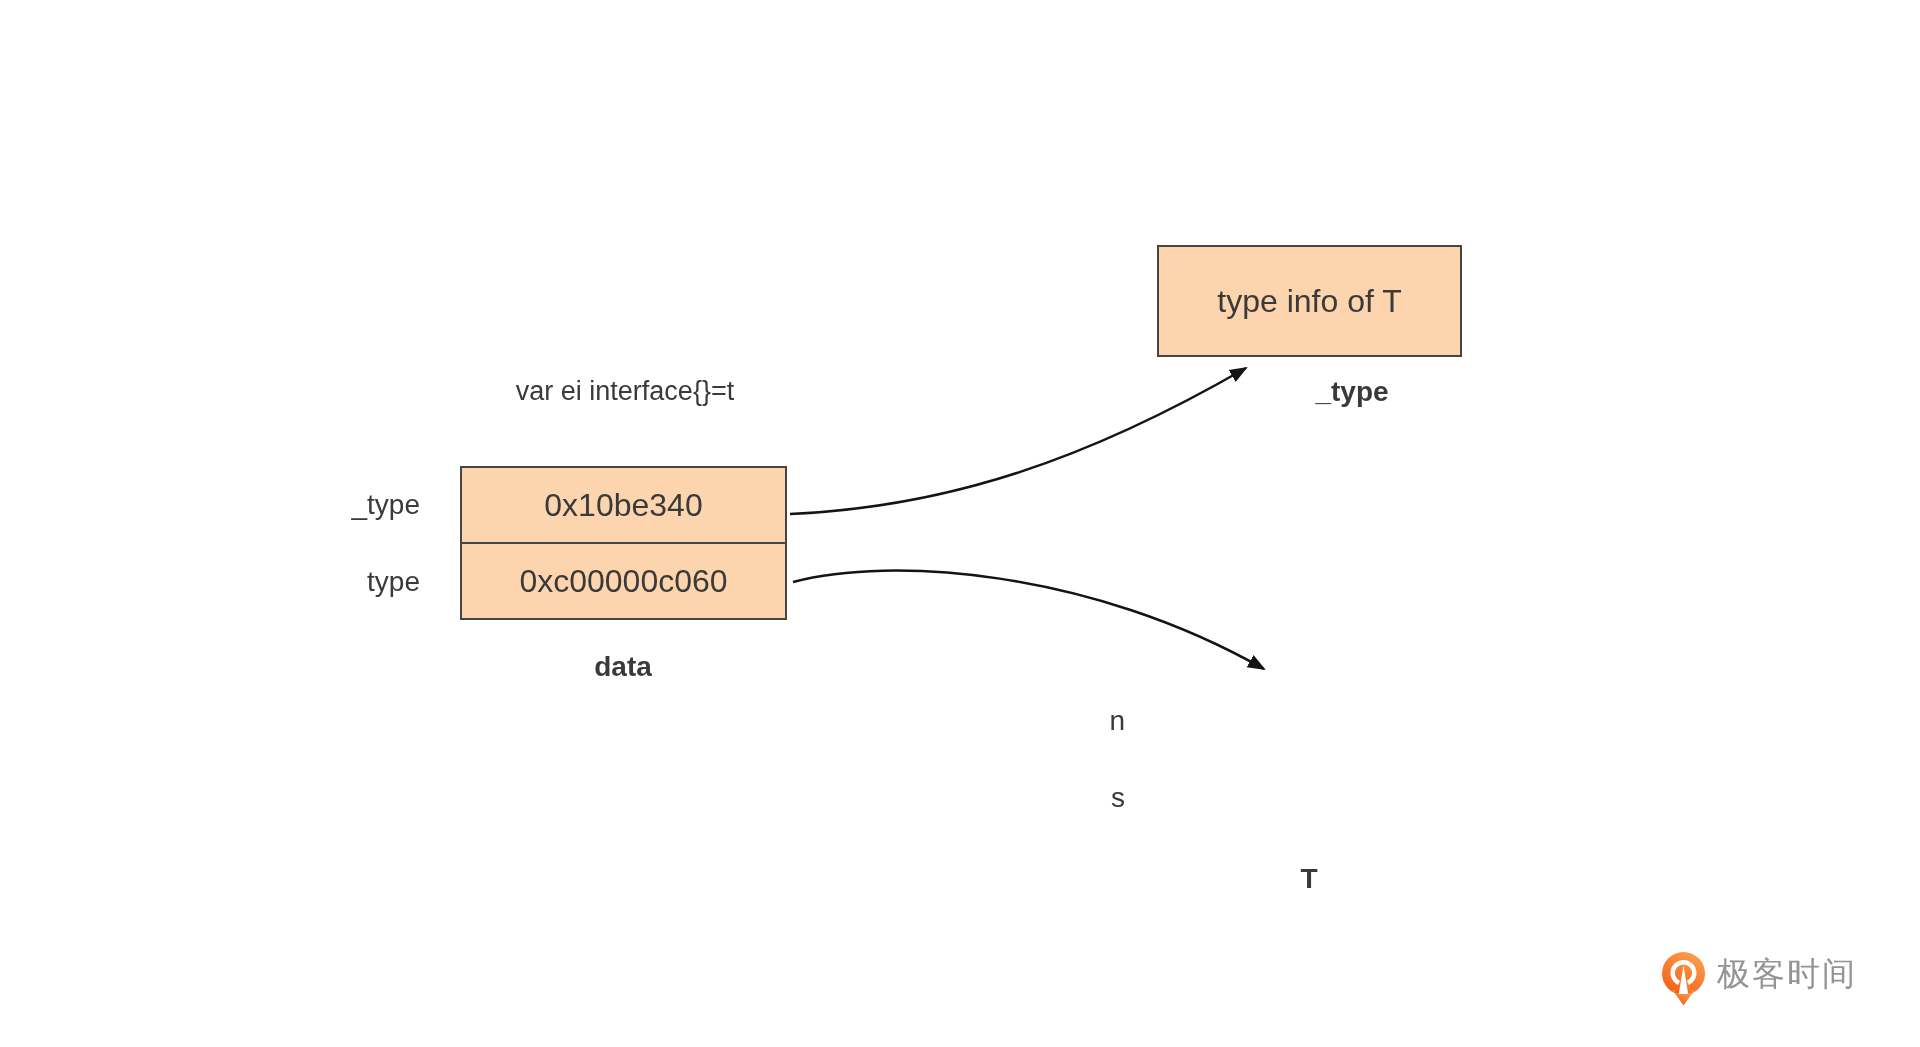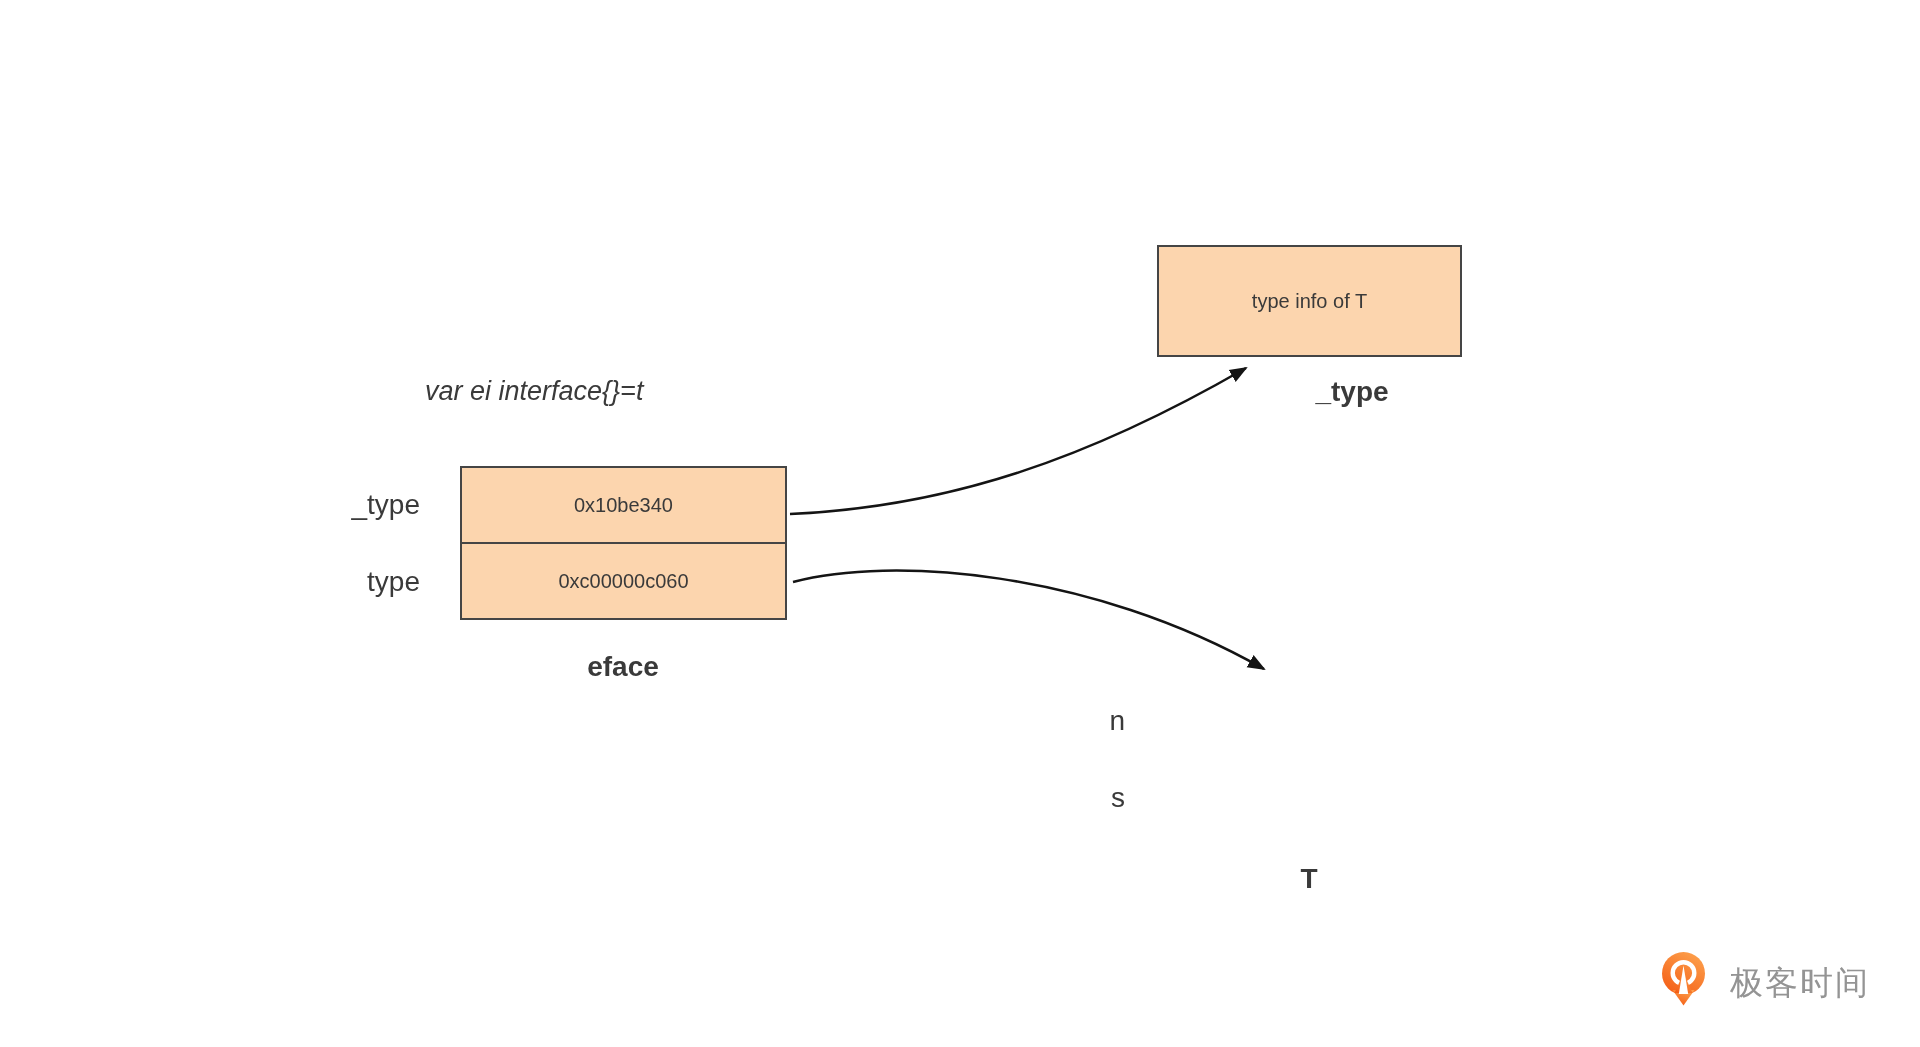--- a/index.html
+++ b/index.html
@@ -19,40 +19,39 @@
   .arrows-layer {
     position: absolute;
     left: 0; top: 0;
     width: 1920px; height: 1047px;
     pointer-events: none;
   }
   .code-title {
     position: absolute;
     left: 425px; top: 374px;
     width: 400px;
-    text-align: left;
+    text-align: center;
     font-size: 27px;
     line-height: 34px;
     color: #3a3a3a;
-    font-style: italic;
   }
   .struct-box {
     position: absolute;
     box-sizing: border-box;
     background: #fcd5ae;
     border: 2px solid #454545;
     display: flex;
     flex-direction: column;
   }
   .struct-box .row {
     flex: 1;
     display: flex;
     align-items: center;
     justify-content: center;
-    font-size: 20px;
+    font-size: 32px;
   }
   .struct-box .row + .row {
     border-top: 2px solid #454545;
   }
   .eface-box   { left: 460px;  top: 466px; width: 327px; height: 154px; text-align: right; }
   .typeinfo-box{ left: 1157px; top: 245px; width: 305px; height: 112px; }
   .tstruct-box { left: 1145px; top: 682px; width: 328px; height: 155px; }
 
   .field-labels {
     position: absolute;
@@ -80,22 +79,22 @@
     color: #3a3a3a;
   }
   .eface-caption   { left: 473px;  top: 650px; width: 300px; }
   .typeinfo-caption{ left: 1252px; top: 375px; width: 200px; }
   .tstruct-caption { left: 1209px; top: 862px; width: 200px; }
 
   .logo {
     position: absolute;
     left: 1662px; top: 952px;
     display: flex;
-    align-items: flex-end;
-    gap: 24px;
+    align-items: flex-start;
+    gap: 11px;
   }
   .logo-text {
     font-size: 33px;
     letter-spacing: 2px;
     color: #949494;
     white-space: nowrap;
   }
 </style>
 </head>
 <body>
@@ -115,21 +114,21 @@
   <div class="code-title">var ei interface{}=t</div>
 
   <div class="field-labels eface-labels">
     <div class="flabel">_type</div>
     <div class="flabel">type</div>
   </div>
   <div class="struct-box eface-box">
     <div class="row">0x10be340</div>
     <div class="row">0xc00000c060</div>
   </div>
-  <div class="caption eface-caption">eface</div>
+  <div class="caption eface-caption">data</div>
 
   <div class="struct-box typeinfo-box">
     <div class="row">type info of T</div>
   </div>
   <div class="caption typeinfo-caption">_type</div>
 
   <div class="field-labels tstruct-labels">
     <div class="flabel">n</div>
     <div class="flabel">s</div>
   </div>

